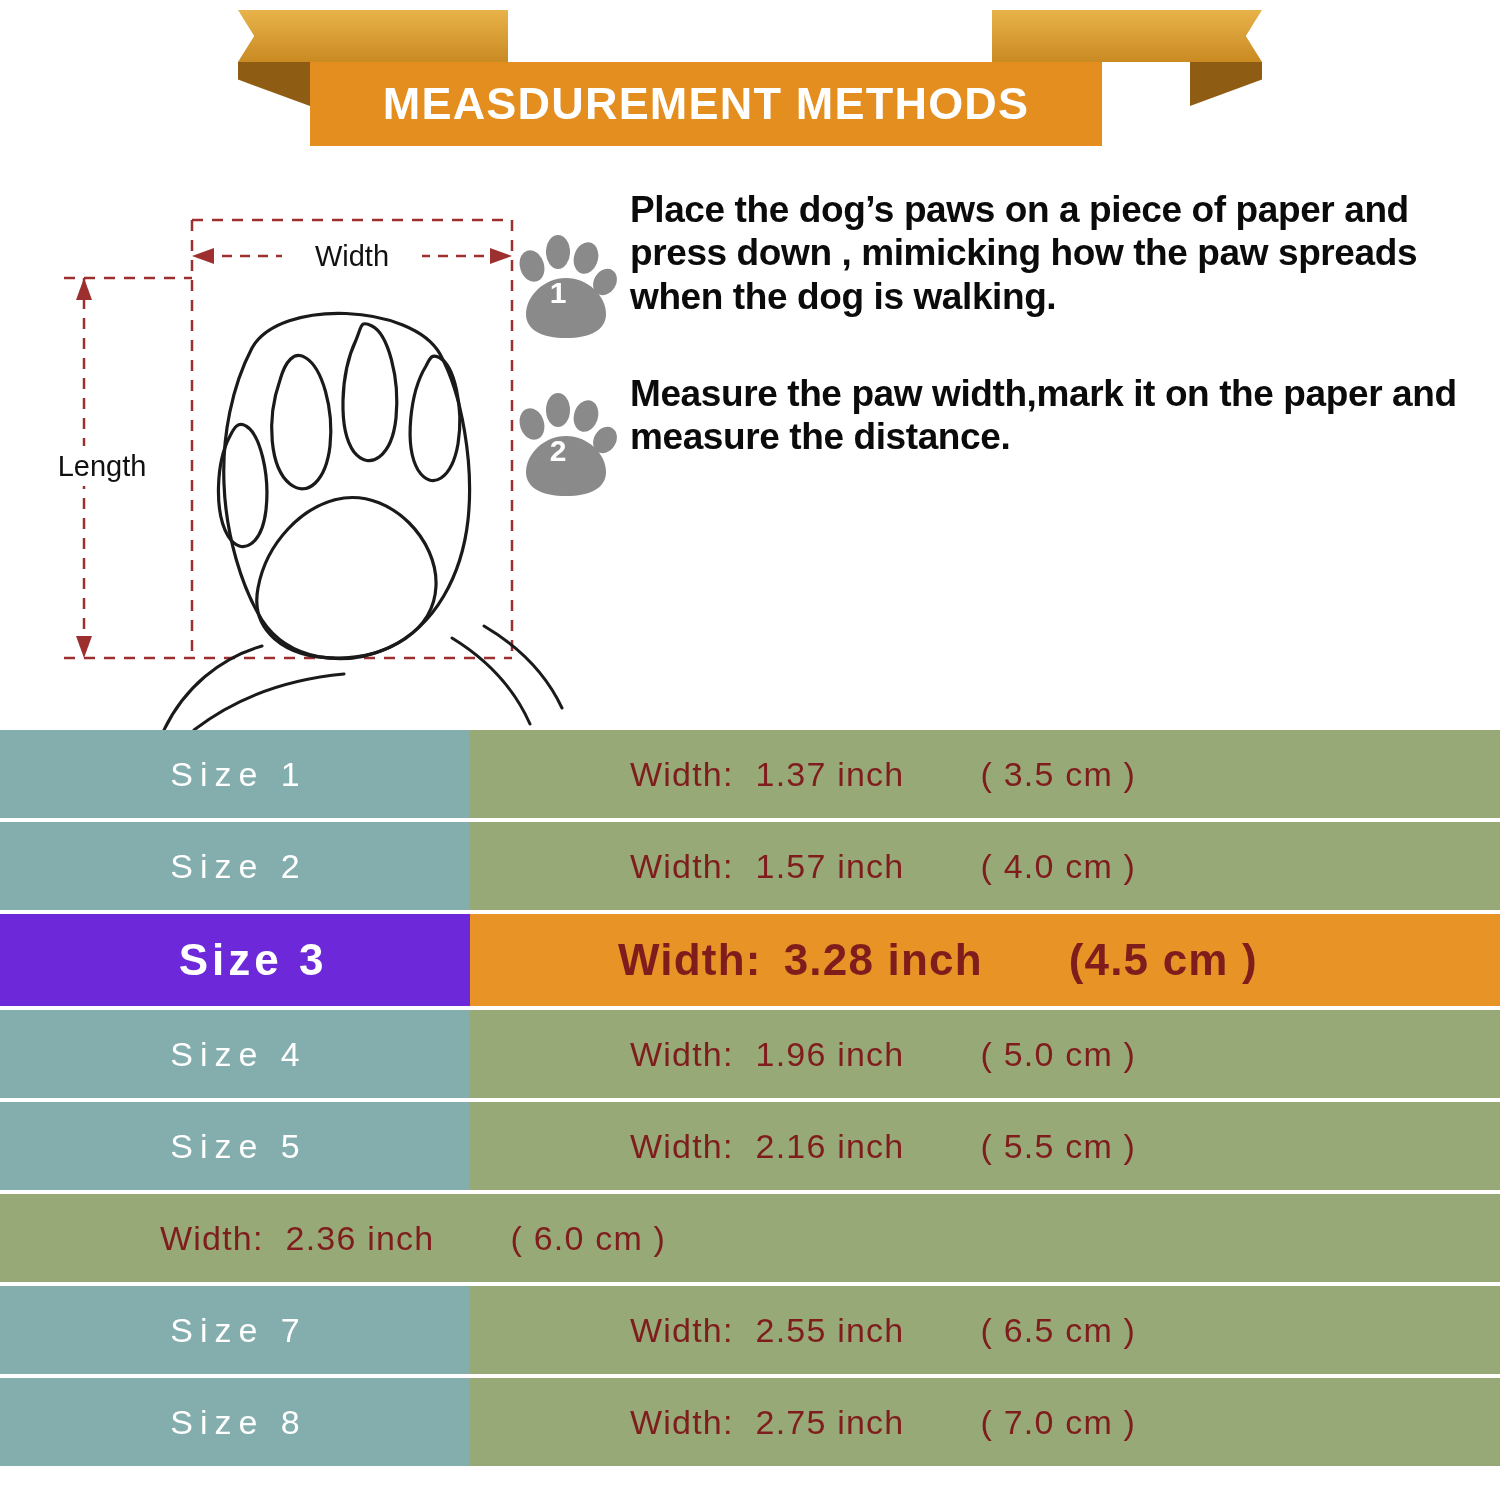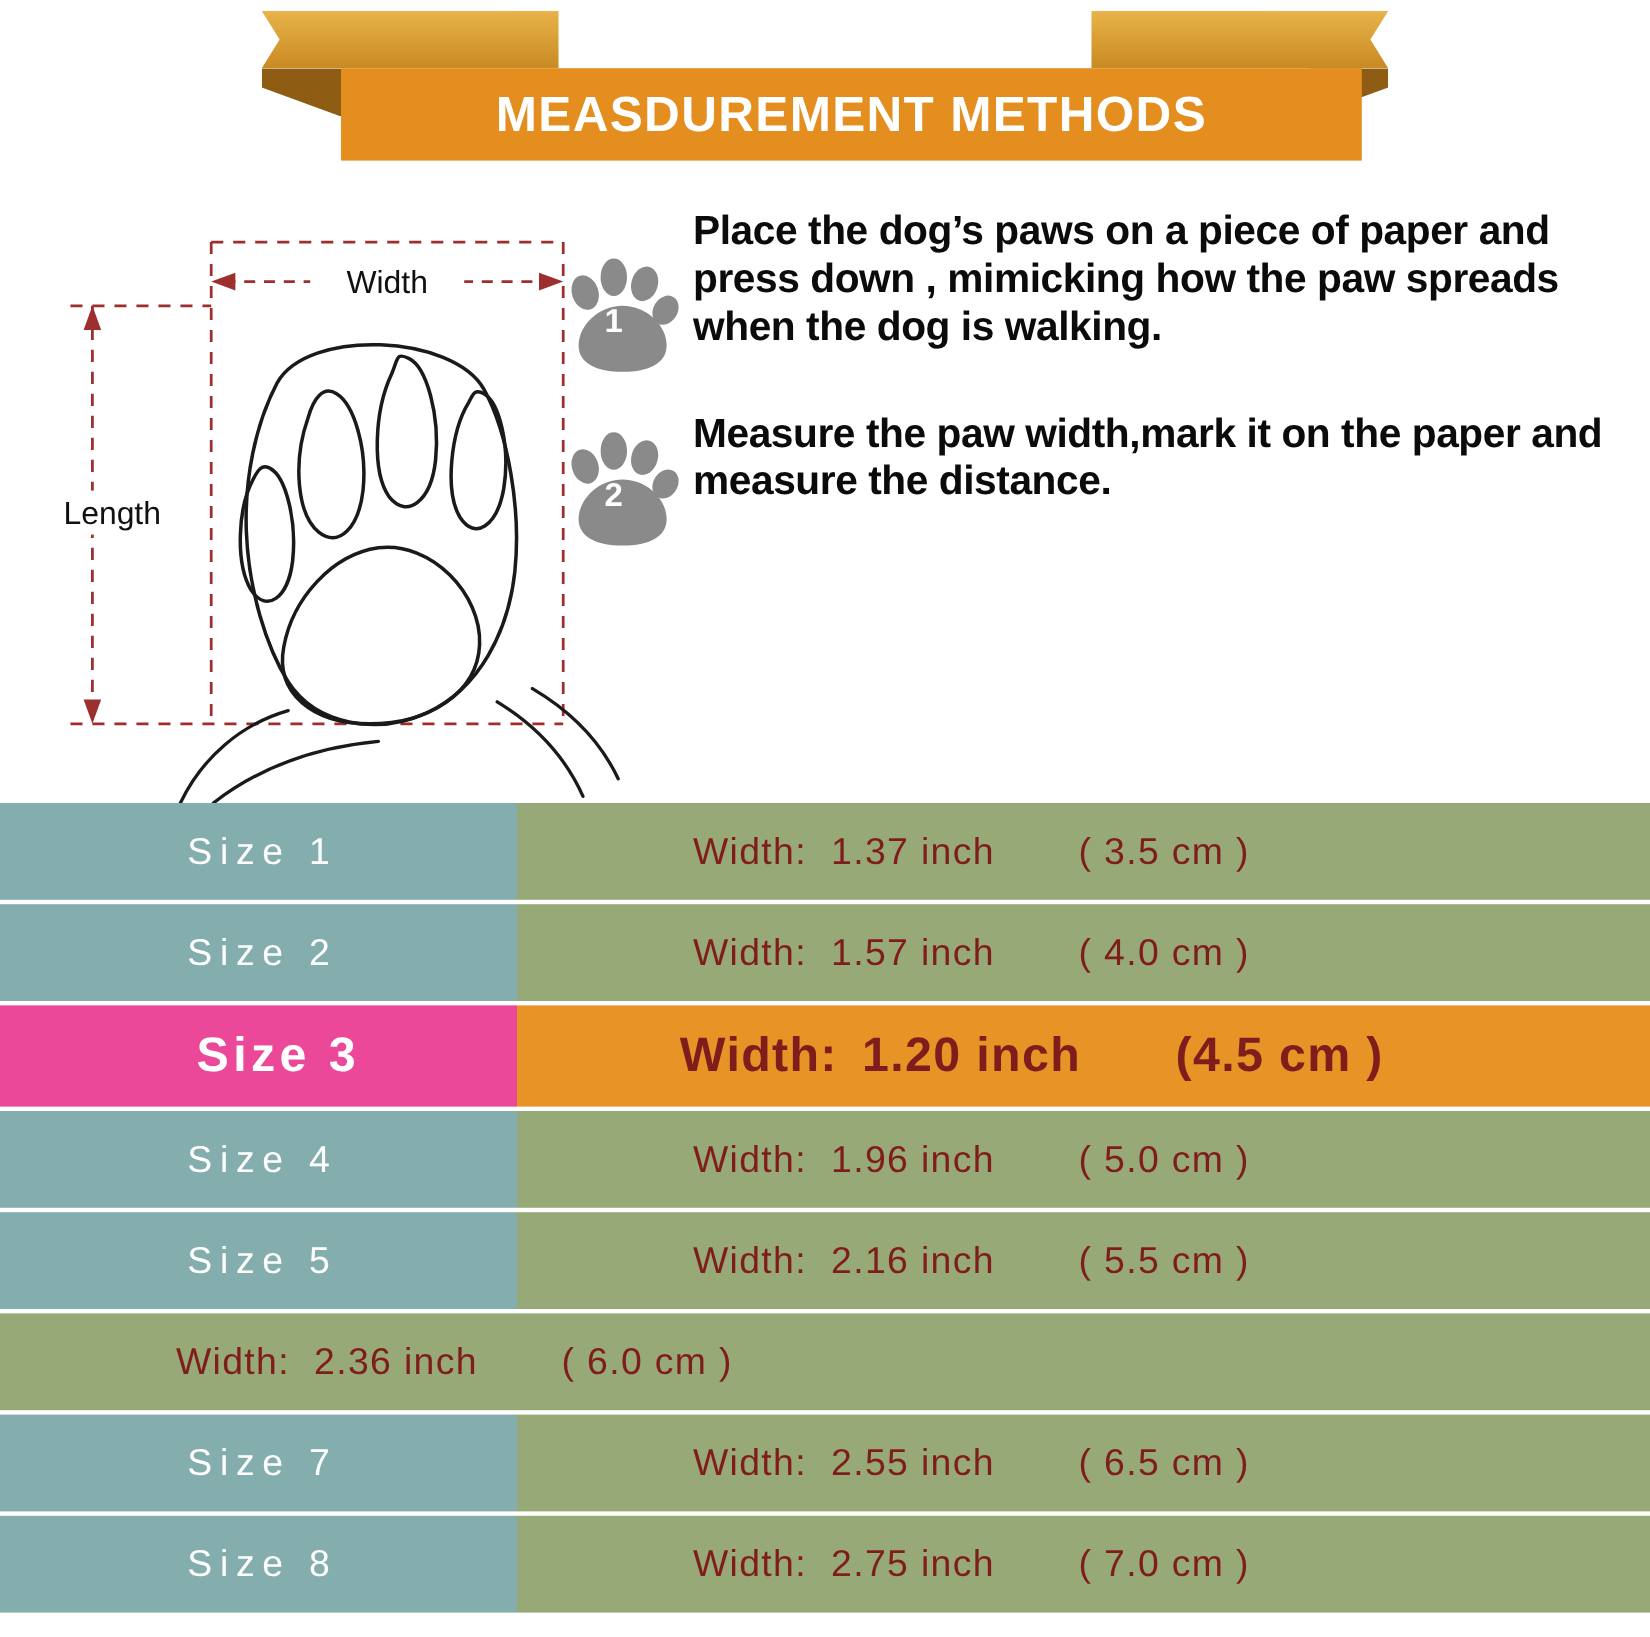--- a/index.html
+++ b/index.html
@@ -48,21 +48,21 @@
     clip-path: polygon(0 0, 100% 0, 100% 100%, 0 40%);
   }
   .ribbon-fold-right {
     left: 1190px;
     clip-path: polygon(0 0, 100% 0, 100% 40%, 0 100%);
   }
   .banner-title {
     position: absolute;
     left: 310px;
     top: 62px;
-    width: 928px;
+    width: 792px;
     height: 84px;
     background: #e38e1f;
     color: #ffffff;
     font-size: 45px;
     font-weight: bold;
     letter-spacing: 1.2px;
     display: flex;
     align-items: center;
     justify-content: center;
     text-align: center;
@@ -155,21 +155,21 @@
     letter-spacing: 1.2px;
     padding-left: 160px;
     box-sizing: border-box;
   }
   .cell-width .w-label { margin-right: 22px; }
   .cell-width .w-inch { min-width: 225px; }
   .cell-width .w-cm { }
 
   .row.highlight { height: 92px; }
   .row.highlight .cell-size {
-    background: #ec4899;
+    background: #6d28d9;
     font-size: 44px;
     font-weight: bold;
     letter-spacing: 4px;
     padding-left: 36px;
   }
   .row.highlight .cell-width {
     background: #e79326;
     font-size: 44px;
     font-weight: bold;
     padding-left: 148px;
@@ -306,21 +306,21 @@
       <span class="w-label">Width:</span>
       <span class="w-inch">1.57 inch</span>
       <span class="w-cm">( 4.0 cm )</span>
     </div>
   </div>
 
   <div class="row highlight">
     <div class="cell-size">Size 3</div>
     <div class="cell-width">
       <span class="w-label">Width:</span>
-      <span class="w-inch">1.20 inch</span>
+      <span class="w-inch">3.28 inch</span>
       <span class="w-cm">(4.5 cm )</span>
     </div>
   </div>
 
   <div class="row">
     <div class="cell-size">Size 4</div>
     <div class="cell-width">
       <span class="w-label">Width:</span>
       <span class="w-inch">1.96 inch</span>
       <span class="w-cm">( 5.0 cm )</span>

